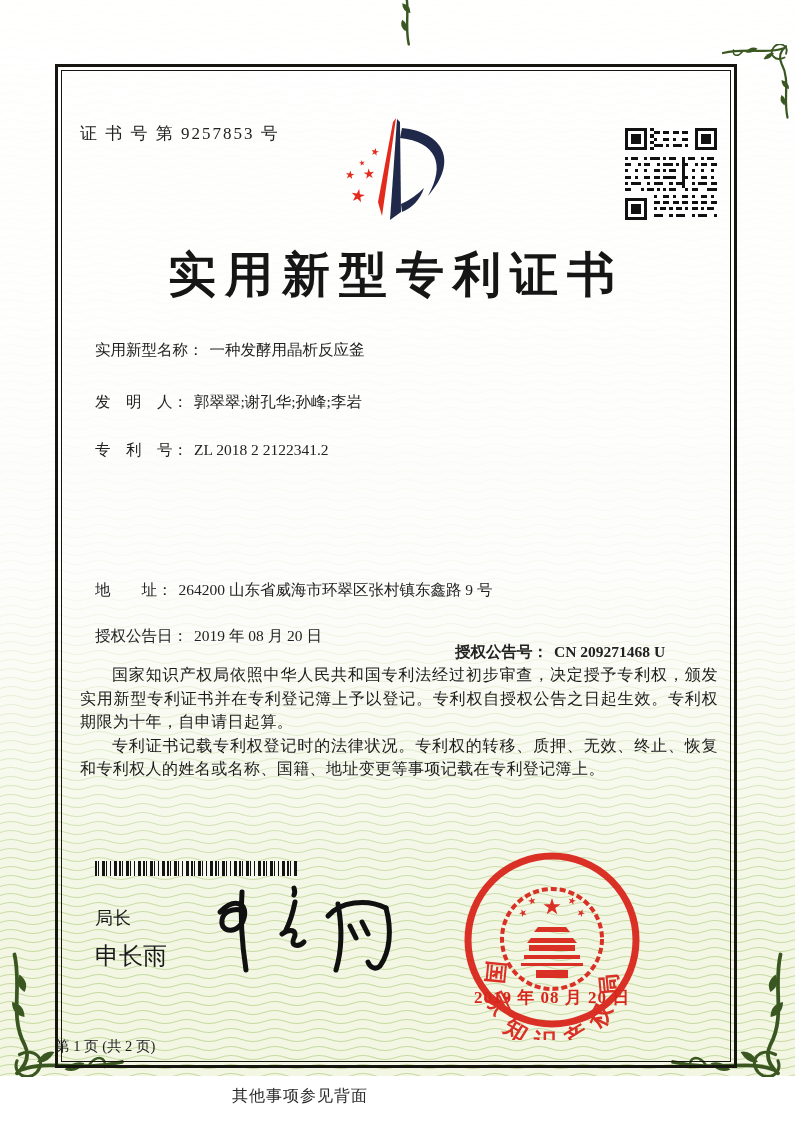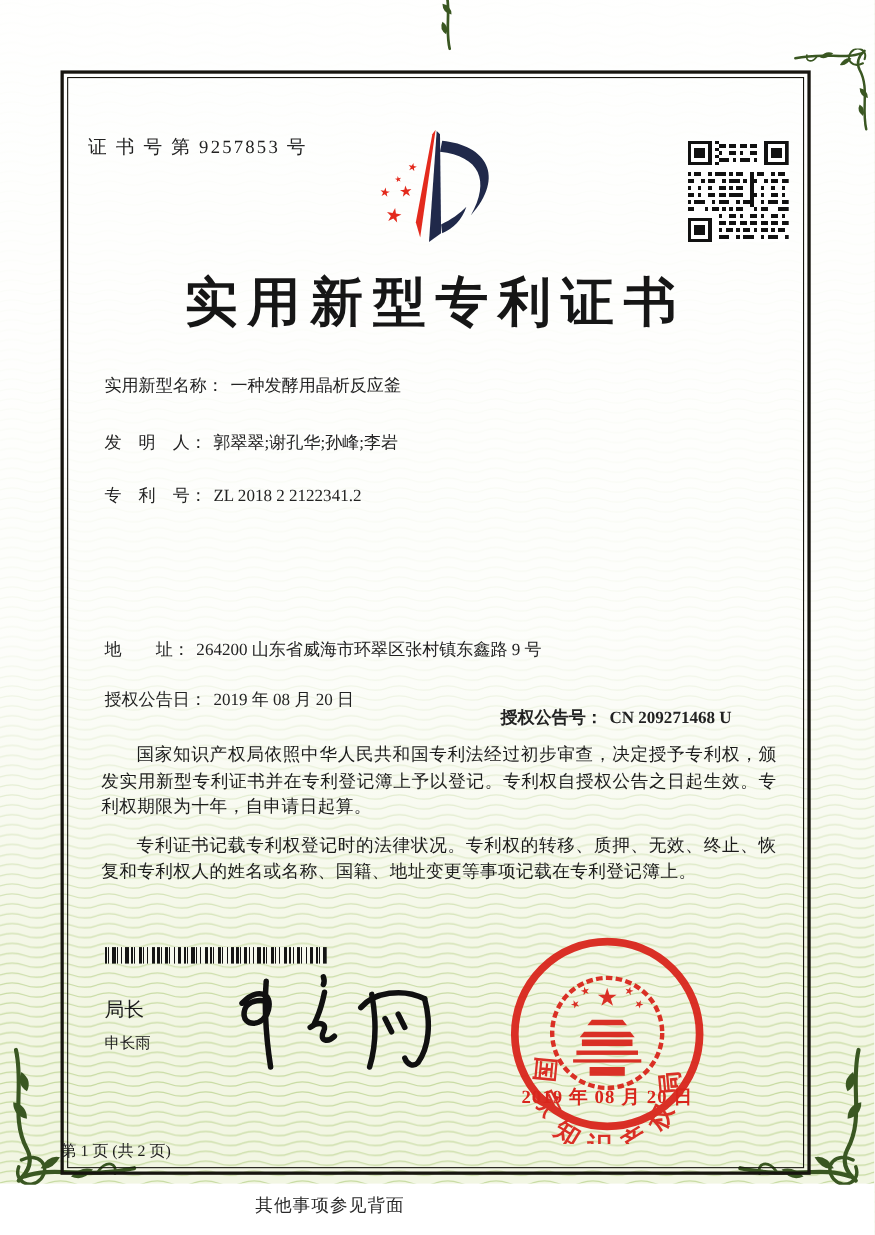--- a/index.html
+++ b/index.html
@@ -42,30 +42,30 @@
     font-size:48px;font-weight:bold;letter-spacing:9px;color:#161616;
   }
   .row{left:95px;width:620px;font-size:15.5px;color:#222;white-space:nowrap;}
   .row .lbl{display:inline-block;}
   .row .val{display:inline-block;margin-left:6px;}
   .row2{position:absolute;left:360px;top:16px;font-weight:bold;}
   .paras{
     left:80px;top:663px;width:638px;font-size:16px;line-height:23.5px;
     text-align:justify;color:#1b1b1b;letter-spacing:.4px;z-index:4;
   }
-  .paras p{margin:12px;text-indent:2em;}
+  .paras p{margin:0;text-indent:2em;}
   .barcode{
     left:95px;top:861px;width:202px;height:15px;z-index:4;
     background:repeating-linear-gradient(90deg,
       #141414 0 2px,#f6f8ee 2px 3px,#141414 3px 4px,#f6f8ee 4px 7px,
       #141414 7px 10px,#f6f8ee 10px 11px,#141414 11px 12px,#f6f8ee 12px 15px,
       #141414 15px 16px,#f6f8ee 16px 19px,#141414 19px 22px,#f6f8ee 22px 24px);
   }
   .signer-title{left:95px;top:906px;font-size:18px;color:#1a1a1a;z-index:4;}
-  .signer-name{left:95px;top:940px;font-size:14px;color:#1a1a1a;z-index:4;}
+  .signer-name{left:95px;top:940px;font-size:24px;color:#1a1a1a;z-index:4;}
   .signature{left:190px;top:878px;z-index:4;}
   .seal{left:452px;top:840px;z-index:5;opacity:.95;}
   .seal-date{
     left:474px;top:986px;width:160px;font-size:17px;font-weight:bold;
     color:#d9261c;letter-spacing:1px;z-index:6;white-space:nowrap;
   }
   .page-info{left:55px;top:1037px;width:590px;font-size:14.5px;color:#1d1d1d;z-index:4;}
   .back-note{left:232px;top:1086px;width:240px;font-size:16px;color:#2a2a2a;z-index:4;letter-spacing:1px;}
 </style>
 </head>

